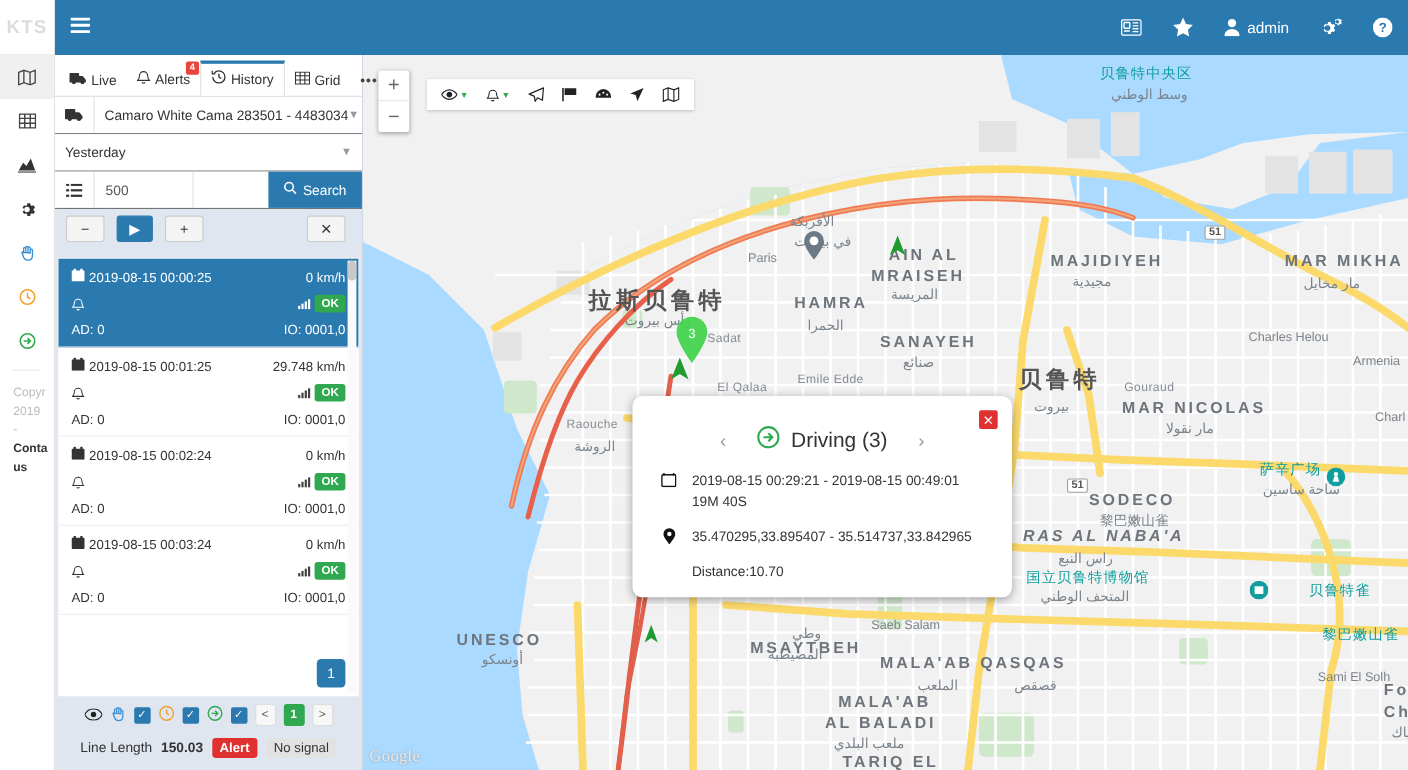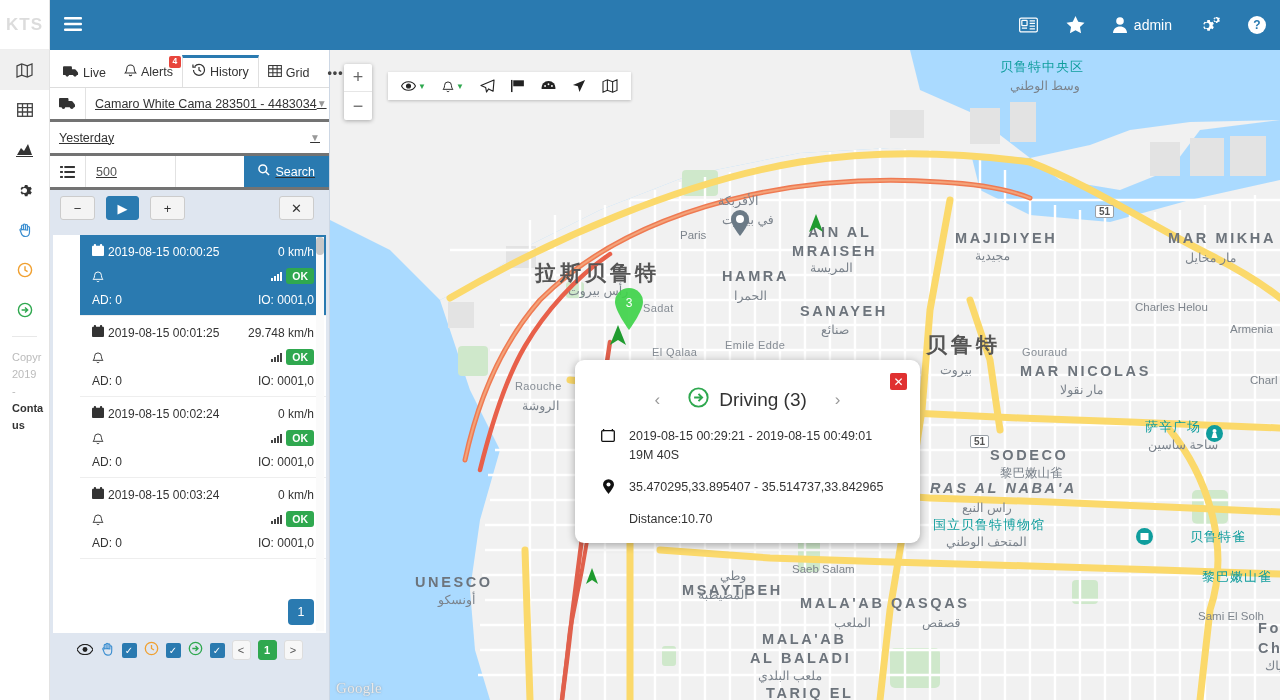--- a/index.html
+++ b/index.html
@@ -62,21 +62,21 @@
   }
   .tab.active { border-top:3px solid #2a7ab0; padding-top:5px;
     border-left:1px solid #e0e0e0; border-right:1px solid #e0e0e0; background:#fff; }
   .tab .badge {
     position:absolute; top:1px; right:1px; background:#e8453c; color:#fff;
     font-size:8.5px; line-height:11px; min-width:12px; height:12px;
     border-radius:2px; text-align:center; padding:0 2px; font-weight:bold;
   }
   .tab .dots { letter-spacing:1px; font-weight:bold; color:#444; }
 
-  .formrow { display:flex; background:#fff; border-bottom:3px solid #737373; height:34px;text-decoration:underline; }
+  .formrow { display:flex; background:#fff; border-bottom:1px solid #737373; height:34px; }
   .formrow .ic {
     width:36px; display:flex; align-items:center; justify-content:center;
     border-right:1px solid #e2e2e2; color:#333; font-size:14px;
   }
   .formrow .sel {
     flex:1; display:flex; align-items:center; justify-content:space-between;
     padding:0 9px; font-size:12.5px; color:#333; cursor:pointer; overflow:hidden;
     white-space:nowrap;
   }
   .formrow .caret { color:#999; font-size:10px; }
@@ -97,21 +97,21 @@
     border-radius:3px; display:flex; align-items:center; justify-content:center;
     font-size:13px; color:#333; cursor:pointer; margin-right:11px;
   }
   .pbtn.play { background:#2a7ab0; border-color:#2a7ab0; color:#fff; width:33px; }
   .pbtn.close { margin-left:auto; margin-right:5px; }
 
   .listwrap {
     position:absolute; left:2px; right:2px; top:184px; bottom:66px;
     background:#fff; border:1px solid #dfe6f0; overflow:hidden;
   }
-  .hlist { position:absolute; inset:0; overflow:hidden;padding-left:27px; }
+  .hlist { position:absolute; inset:0; overflow:hidden; }
   .hrow { padding:9px 12px 8px 12px; border-bottom:1px solid #eee; }
   .hrow.sel { background:#2a7ab0; color:#fff; }
   .hline { display:flex; justify-content:space-between; align-items:center;
     margin-bottom:9px; font-size:12px; }
   .hline:last-child { margin-bottom:0; }
   .hline .l { display:flex; align-items:center; gap:4px; }
   .okbadge { background:#2fa84f; color:#fff; font-size:10.5px; font-weight:bold;
     padding:2px 6px; border-radius:3px; }
   .bars { display:inline-flex; align-items:flex-end; gap:1px; height:9px; }
   .bars i { width:2px; background:#444; display:block; }
@@ -581,20 +581,26 @@
       <span>
         <svg width="15" height="15" viewBox="0 0 16 16" fill="none" stroke="#2fa84f" stroke-width="1.4">
             <circle cx="8" cy="8" r="6.6"></circle>
             <path d="M4.6 8h6M8 5.4L10.7 8 8 10.6"></path>
           </svg>
       </span>
       <span class="cbx">✓</span>
       <span class="pgb">&lt;</span>
       <span class="pgb cur">1</span>
       <span class="pgb">&gt;</span>
+    </div>
+    <div class="frow2">
+      <span>Line Length</span>
+      <b>150.03</b>
+      <span class="tagred">Alert</span>
+      <span class="taggray">No signal</span>
     </div>
   </div>
 </div>
 
 <div id="map">
 
   <svg id="mapcanvas" viewBox="0 0 950 650" preserveAspectRatio="none">
 
     <rect width="950" height="650" fill="#aadaff"></rect>
 

